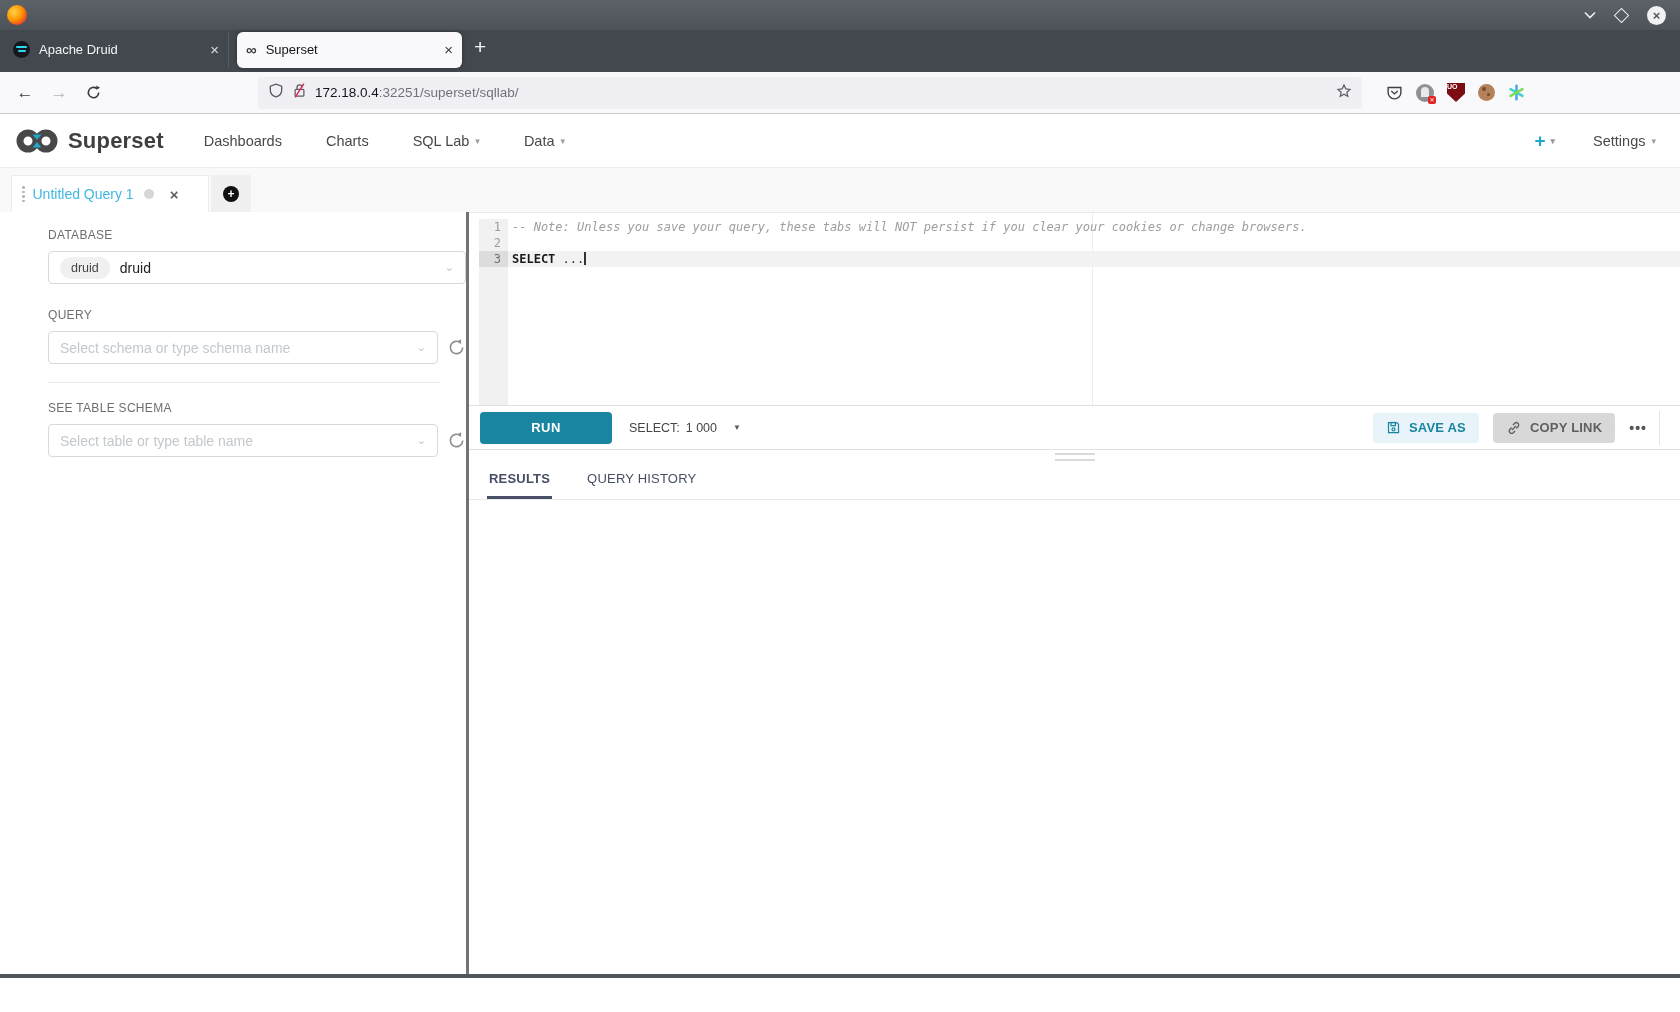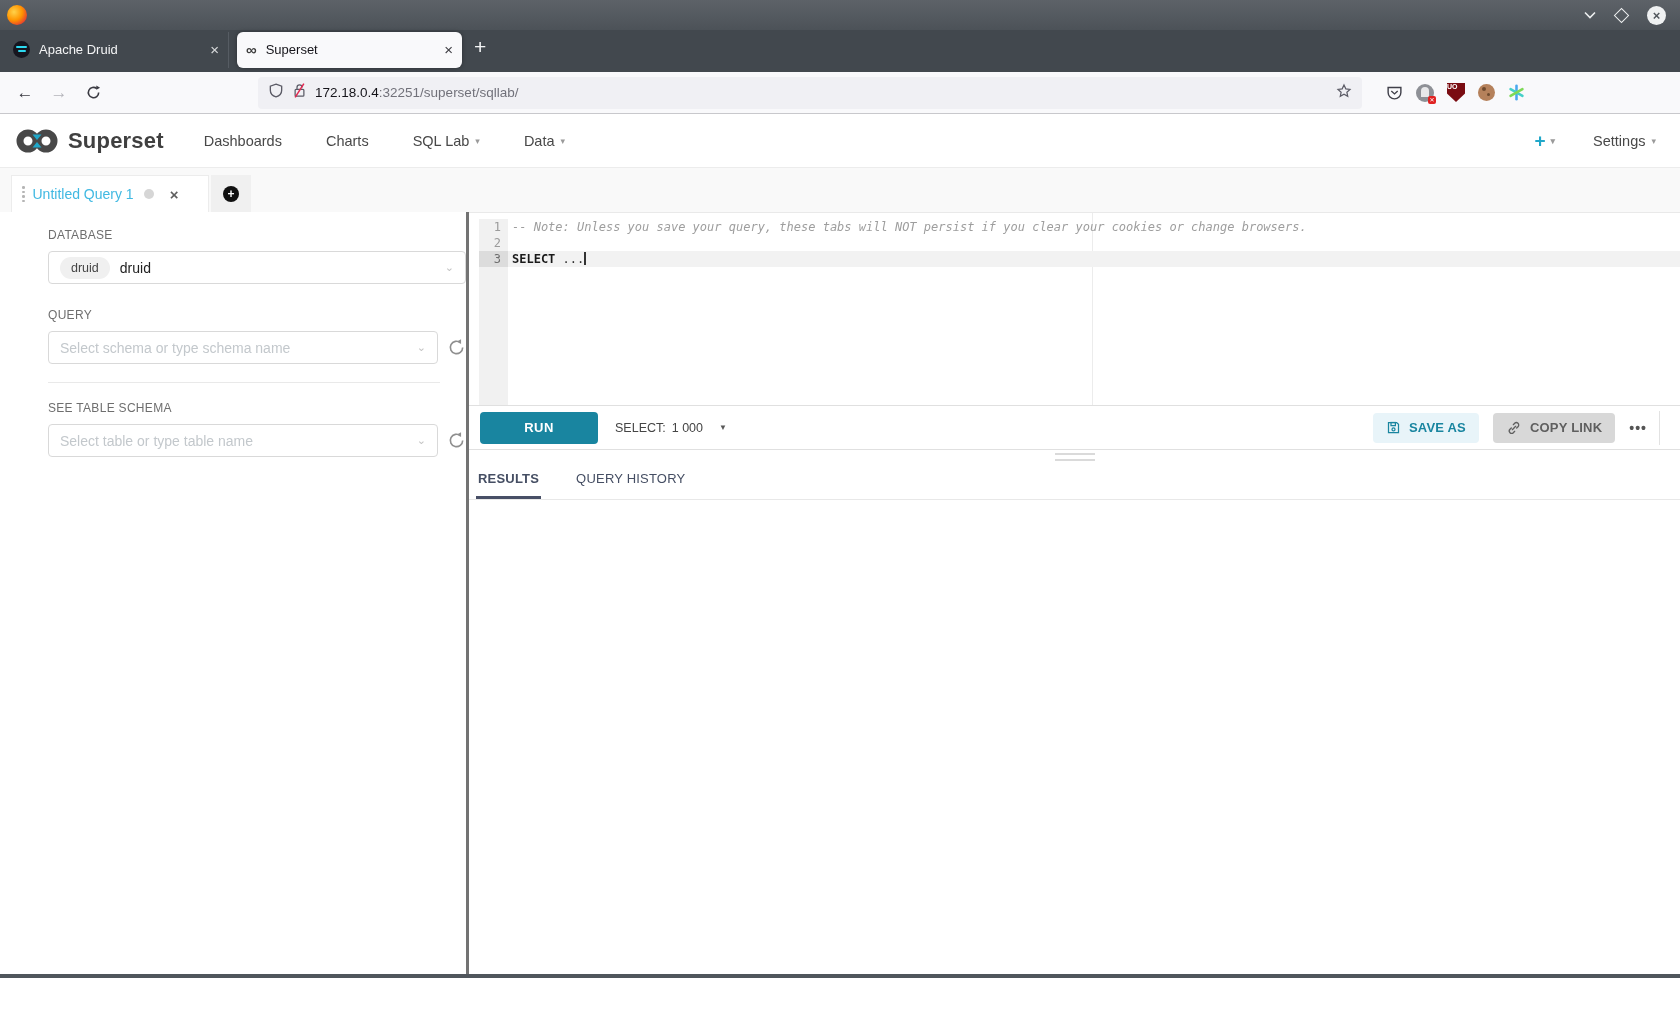--- a/index.html
+++ b/index.html
@@ -110,38 +110,38 @@
   .ed-row.active .code-cell { background:#f2f2f2; }
   .code-cell { flex:1; padding-left:4px; white-space:pre; }
   .gutter-fill { position:absolute; left:10px; top:54px; bottom:0; width:29px; background:#f1f1f1; }
   .tok-comment { color:#9e9e9e; font-style:italic; }
   .tok-kw { color:#1a1a1a; font-weight:bold; }
   .tok-plain { color:#333; }
   .cursor { display:inline-block; width:2px; height:13px; background:#333; vertical-align:-2px; }
 
   
   .sql-toolbar { height:44px; border-bottom:1px solid #e0e0e0; display:flex; align-items:center; padding:0 20px 0 11px; }
-  .run-btn { width:118px; height:32px; background:#1985a0; color:#fff; font-weight:bold; font-size:13px;
+  .run-btn { width:132px; height:32px; background:#1985a0; color:#fff; font-weight:bold; font-size:13px;
     letter-spacing:.5px; border:none; border-radius:4px; display:flex; align-items:center; justify-content:center; }
   .limit { display:flex; align-items:center; margin-left:17px; gap:6px; font-size:12.5px; color:#454545; }
   .limit .caret { margin-left:10px; color:#595959; font-size:8px; }
   .tb-spacer { flex:1; }
   .pill-btn { height:30px; border:none; border-radius:4px; display:flex; align-items:center; gap:8px;
     padding:0 13px; font-size:13px; font-weight:bold; letter-spacing:.2px; }
   .saveas { background:#e8f4f9; color:#1985a0; }
   .copylink { background:#d8d8d8; color:#5f5f5f; margin-left:14px; }
   .more-dots { color:#555; font-size:14px; letter-spacing:1px; margin:0 12px 0 14px; font-weight:bold; }
   .tb-vdiv { width:1px; height:34px; background:#e2e2e2; }
 
   
   .results-header { height:50px; border-bottom:1px solid #e8e8e8; position:relative; }
   .drag-handle { position:absolute; top:3px; left:50%; transform:translateX(-50%);
     display:flex; flex-direction:column; gap:4px; }
   .drag-handle i { width:40px; height:2px; background:#dadada; }
-  .rtabs { position:absolute; bottom:0; left:7px; display:flex; gap:33px; }
+  .rtabs { position:absolute; bottom:0; left:18px; display:flex; gap:33px; }
   .rtab { font-size:13px; color:#454e63; padding:0 2px 10px 2px; border-bottom:3px solid transparent; letter-spacing:.2px; }
   .rtab.active { font-weight:bold; border-bottom-color:#484f66; }
 
   
   .south { flex:1; display:flex; flex-direction:column; align-items:center; padding-top:198px; }
   .empty-text { margin-top:24px; font-size:15px; font-weight:bold; color:#9c9c9c; }
 
   .bottom-edge { height:4px; background:#50565c; }
 </style>
 </head>

